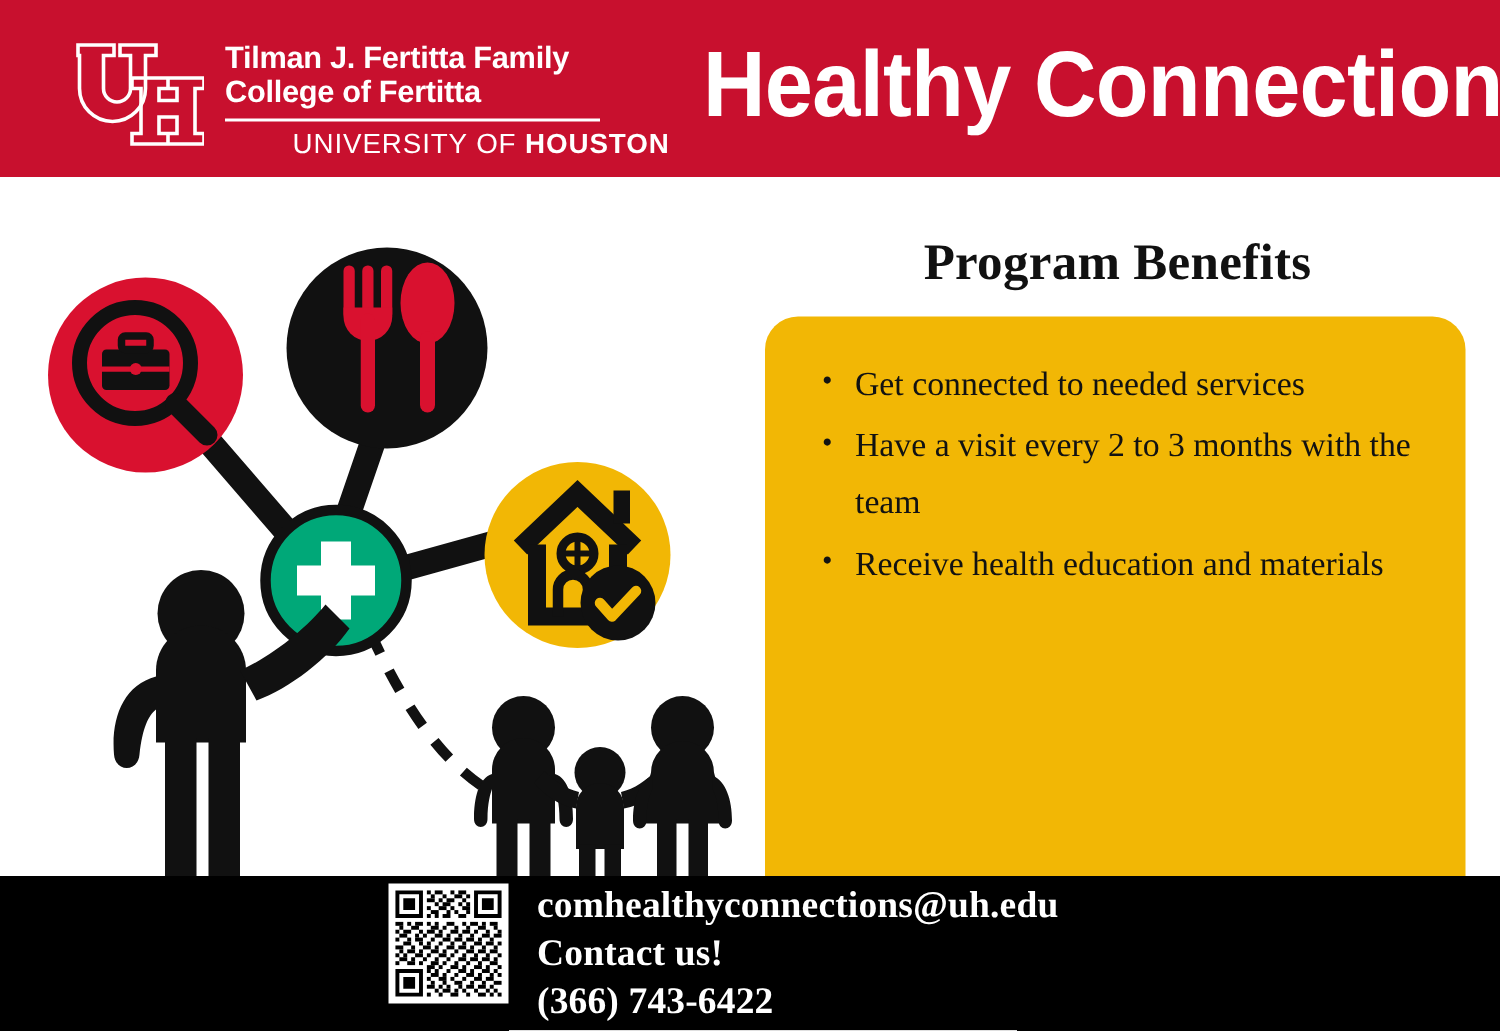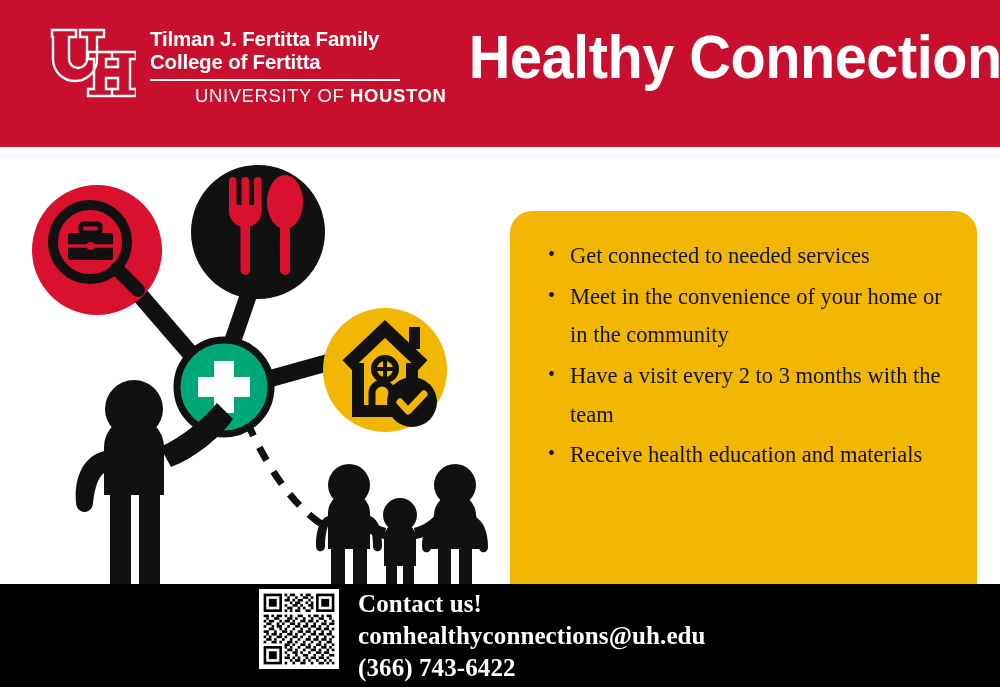--- a/index.html
+++ b/index.html
@@ -17,21 +17,21 @@
     height: 687px;
     background: #ffffff;
     overflow: hidden;
   }
 
   
   .header-band {
     position: absolute;
     left: 0; top: 0;
     width: 1000px;
-    height: 147px;
+    height: 118px;
     background: #c8102e;
   }
   .logo-block {
     position: absolute;
     left: 48px; top: 26px;
     display: flex;
     align-items: flex-start;
     gap: 14px;
   }
   .uh-monogram {
@@ -279,25 +279,25 @@
         <circle cx="455" cy="338" r="21"></circle>
         <path d="M434 368 a21 21 0 0 1 42 0 l 9 34 h-60 Z"></path>
         <path d="M435 370 c -9 4 -13 16 -13 30 c 0 7 9 7 9 0 c 0 -11 2 -17 4 -21 Z"></path>
         <path d="M475 370 c 9 4 13 16 13 30 c 0 7 -9 7 -9 0 c 0 -11 -2 -17 -4 -21 Z"></path>
         <rect x="438" y="399" width="13" height="46"></rect>
         <rect x="459" y="399" width="13" height="46"></rect>
       </g>
     </g>
   </svg>
 
+  <div class="benefits-heading">Program Benefits</div>
 
   <div class="benefits-card">
     <ul class="benefits-list">
       <li>Get connected to needed services</li>
-      <li>Meet in the convenience of your home or in the community</li>
       <li>Have a visit every 2 to 3 months with the team</li>
       <li>Receive health education and materials</li>
     </ul>
   </div>
 
   <div class="footer-bar"></div>
 
   <svg class="qr-code" viewBox="0 0 29 29">
     <rect x="0" y="0" width="29" height="29" fill="#ffffff"></rect>
     <g fill="#000000">
@@ -490,18 +490,18 @@
         <rect x="12" y="27" width="1" height="1"></rect>
         <rect x="15" y="27" width="2" height="1"></rect>
         <rect x="19" y="27" width="1" height="1"></rect>
       <rect x="22" y="27" width="2" height="1"></rect>
         <rect x="25" y="27" width="1" height="1"></rect>
         <rect x="27" y="27" width="1" height="1"></rect>
     </g>
   </svg>
 
   <div class="contact-block">
+    <div>comhealthyconnections@uh.edu</div>
     <div>Contact us!</div>
-    <div>comhealthyconnections@uh.edu</div>
     <div>(366) 743-6422</div>
   </div>
 
 </div>
 
 </body></html>

